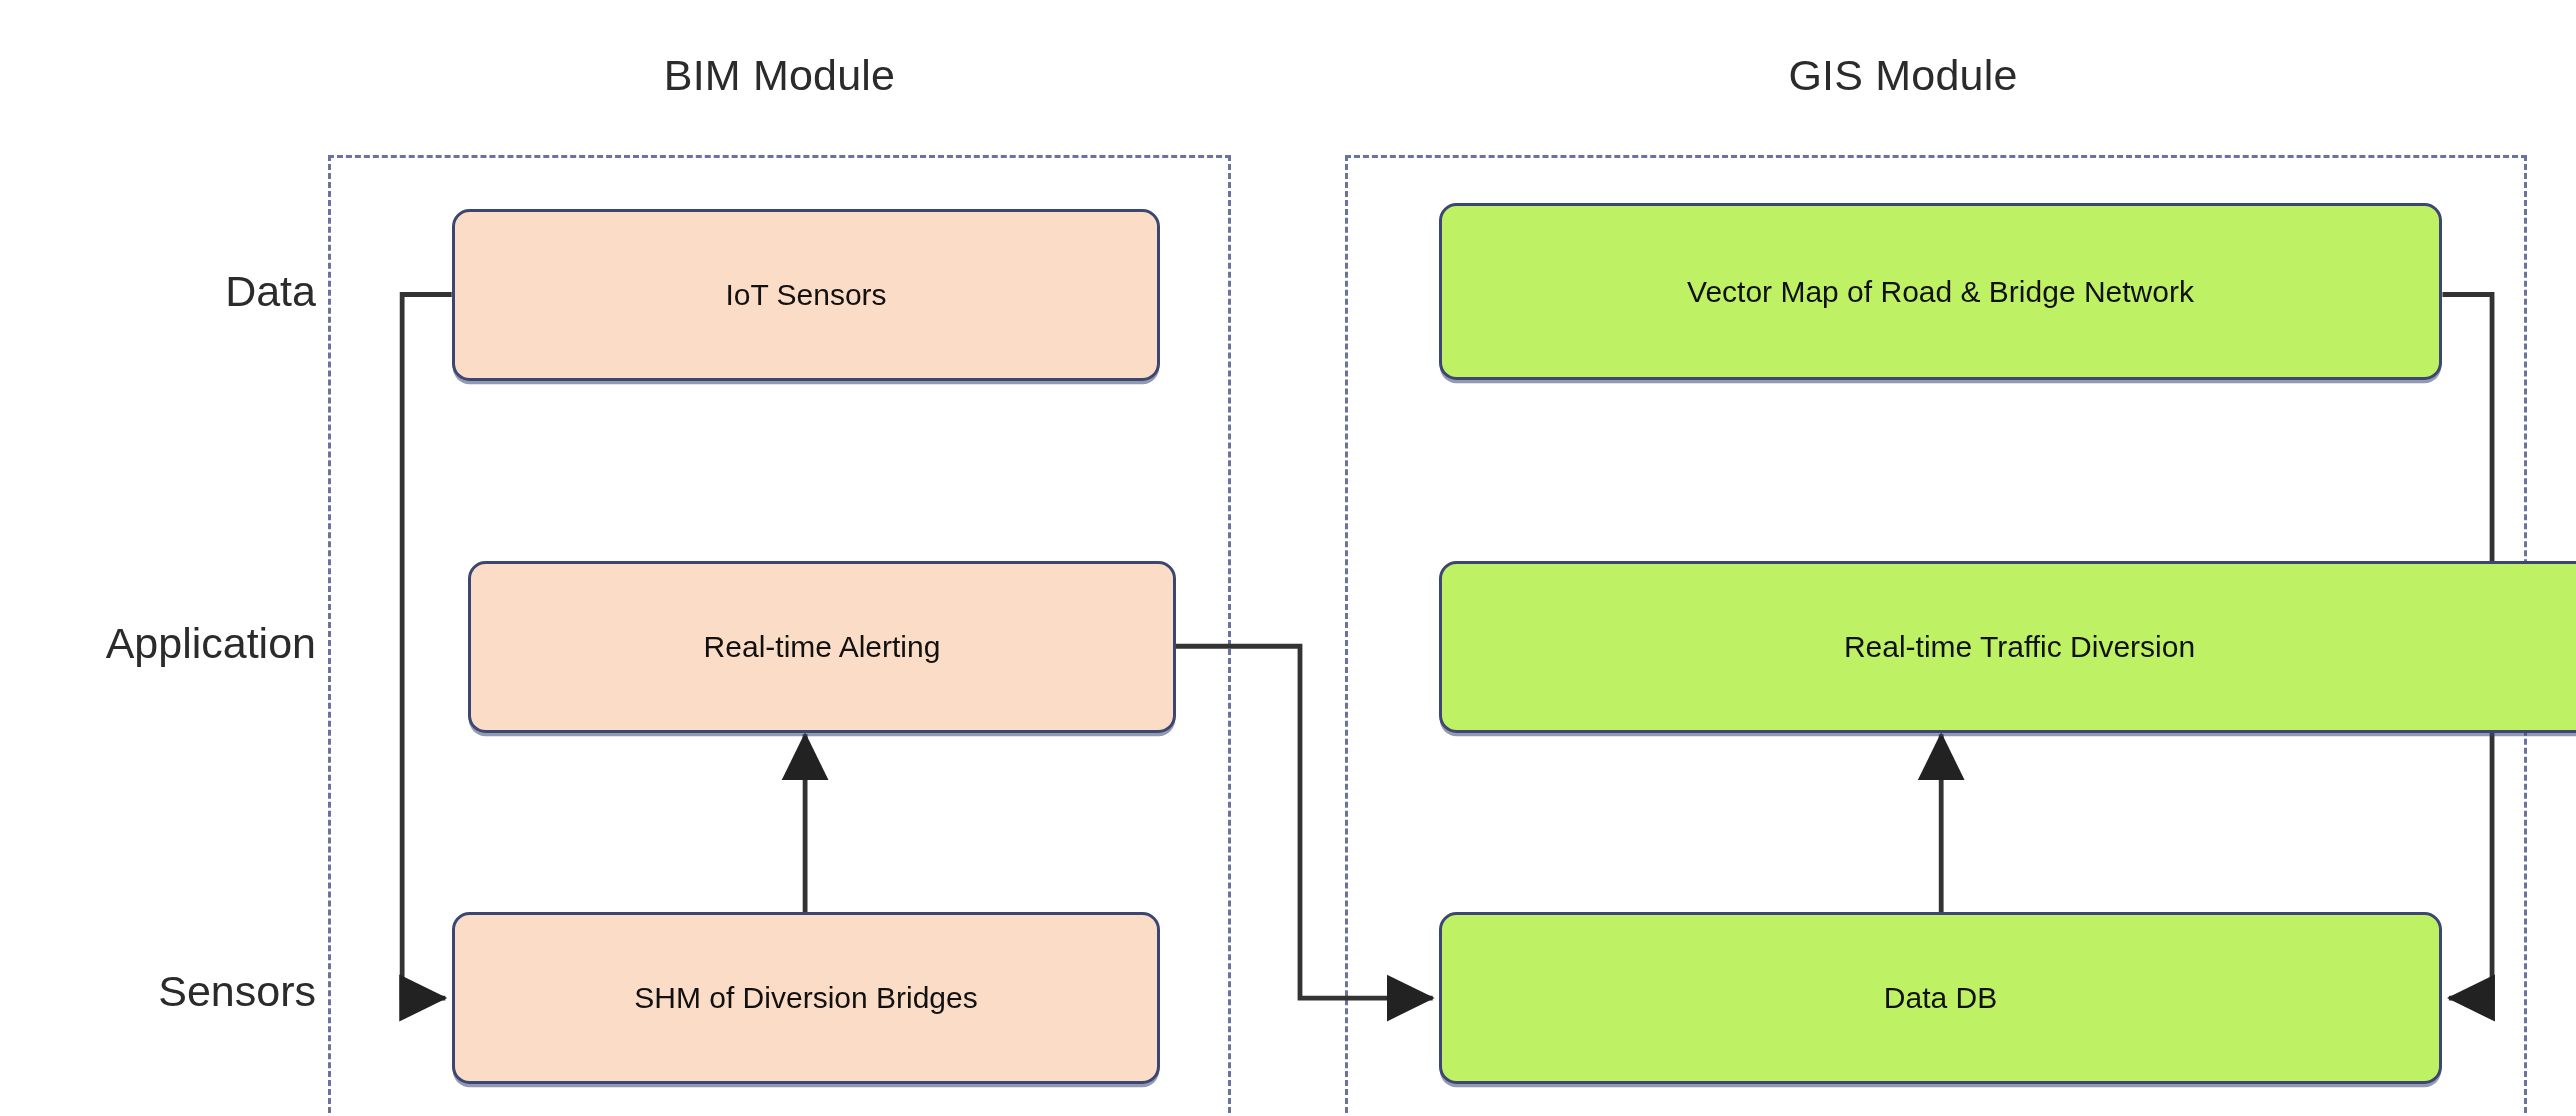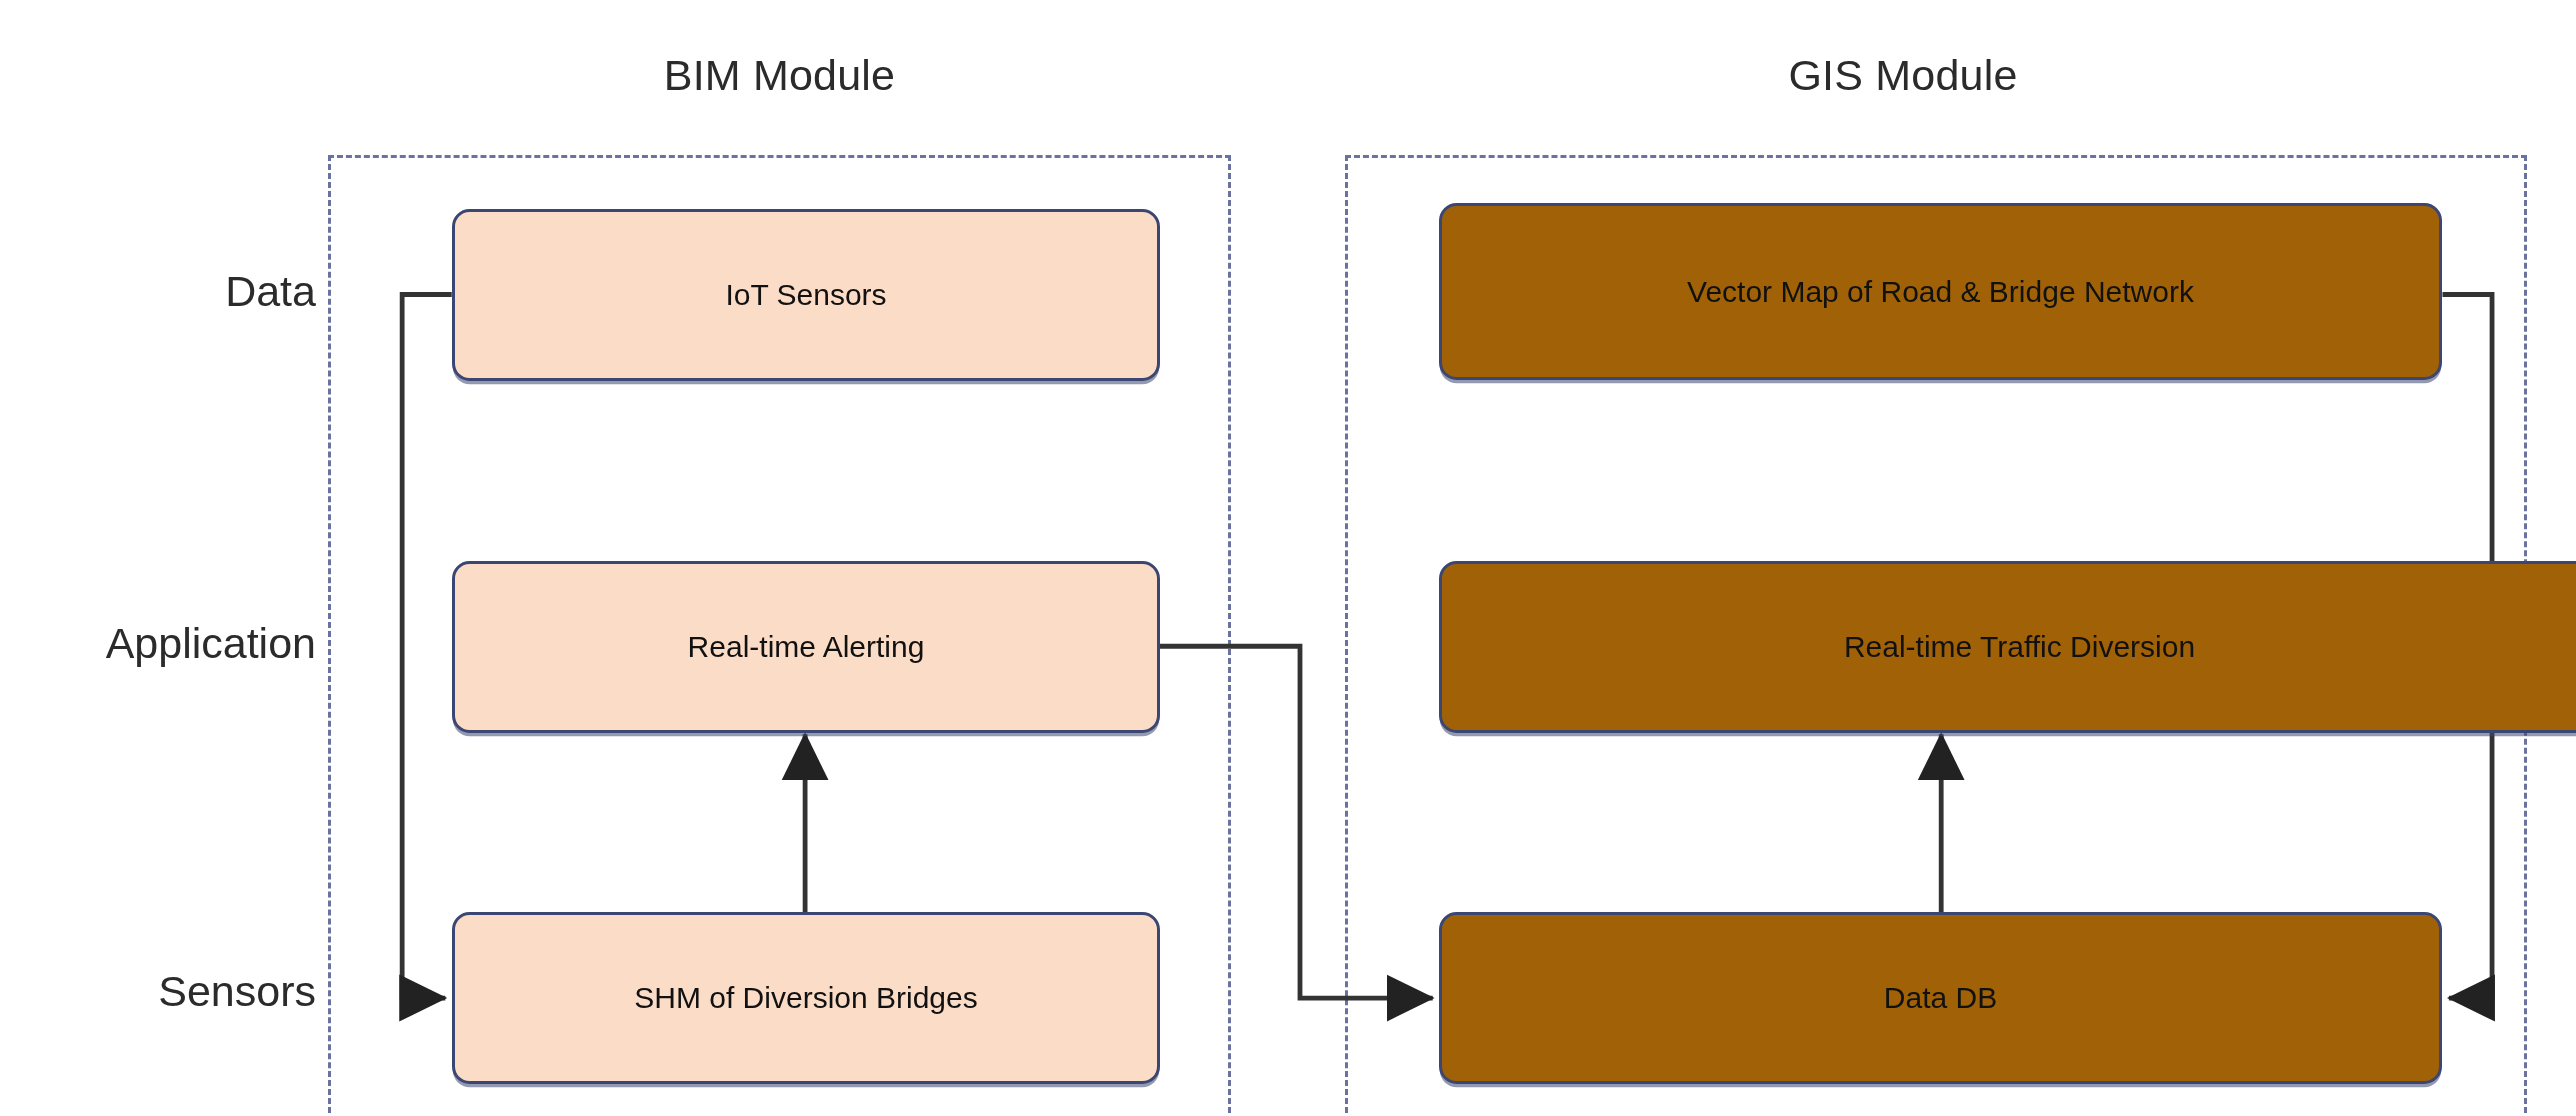--- a/index.html
+++ b/index.html
@@ -40,21 +40,21 @@
     justify-content:center;
     font-size:30px;
     color:#111111;
     text-align:center;
     border:3.2px solid #3C4673;
     box-shadow:0 4px 0 -0.8px rgba(60,70,115,0.55);
     padding:0 14.4px;
     white-space:nowrap;
   }
   .node.bim{background:#FBDCC7;}
-  .node.gis{background:#a16207;}
+  .node.gis{background:#bef264;}
 
   svg.wires{
     position:absolute;
     left:0;top:0;
     width:2576px;height:1117px;
     pointer-events:none;
     overflow:visible;
   }
 </style>
 </head>
@@ -89,21 +89,21 @@
 
     <path d="M 1450,752 L 1626,752 L 1626,1192 L 1792,1192" fill="none" stroke="#333333" stroke-width="6" marker-end="url(#ah)"></path>
 
     <path d="M 2428,1085 L 2428,862" fill="none" stroke="#333333" stroke-width="6" marker-end="url(#ah)"></path>
 
     <path d="M 3055,312 L 3117,312 L 3117,1192 L 3063,1192" fill="none" stroke="#333333" stroke-width="6" marker-end="url(#ah)"></path>
   </svg>
 
   <div class="node bim" style="left:452px; top:164px; width:708px; height:172px;">IoT Sensors</div>
 
-  <div class="node bim" style="left:452px; top:516px; width:708px; height:172px;">Real-time Alerting</div>
+  <div class="node bim" style="left:468px; top:516px; width:708px; height:172px;">Real-time Alerting</div>
 
   <div class="node bim" style="left:452px; top:867px; width:708px; height:172px;">SHM of Diversion Bridges</div>
 
   <div class="node gis" style="left:1439px; top:158px; width:1003px; height:177px;">Vector Map of Road &amp; Bridge Network</div>
 
   <div class="node gis" style="left:1439px; top:516px; width:1161px; height:172px;">Real-time Traffic Diversion</div>
 
   <div class="node gis" style="left:1439px; top:867px; width:1003px; height:172px;">Data DB</div>
 
 </div>

